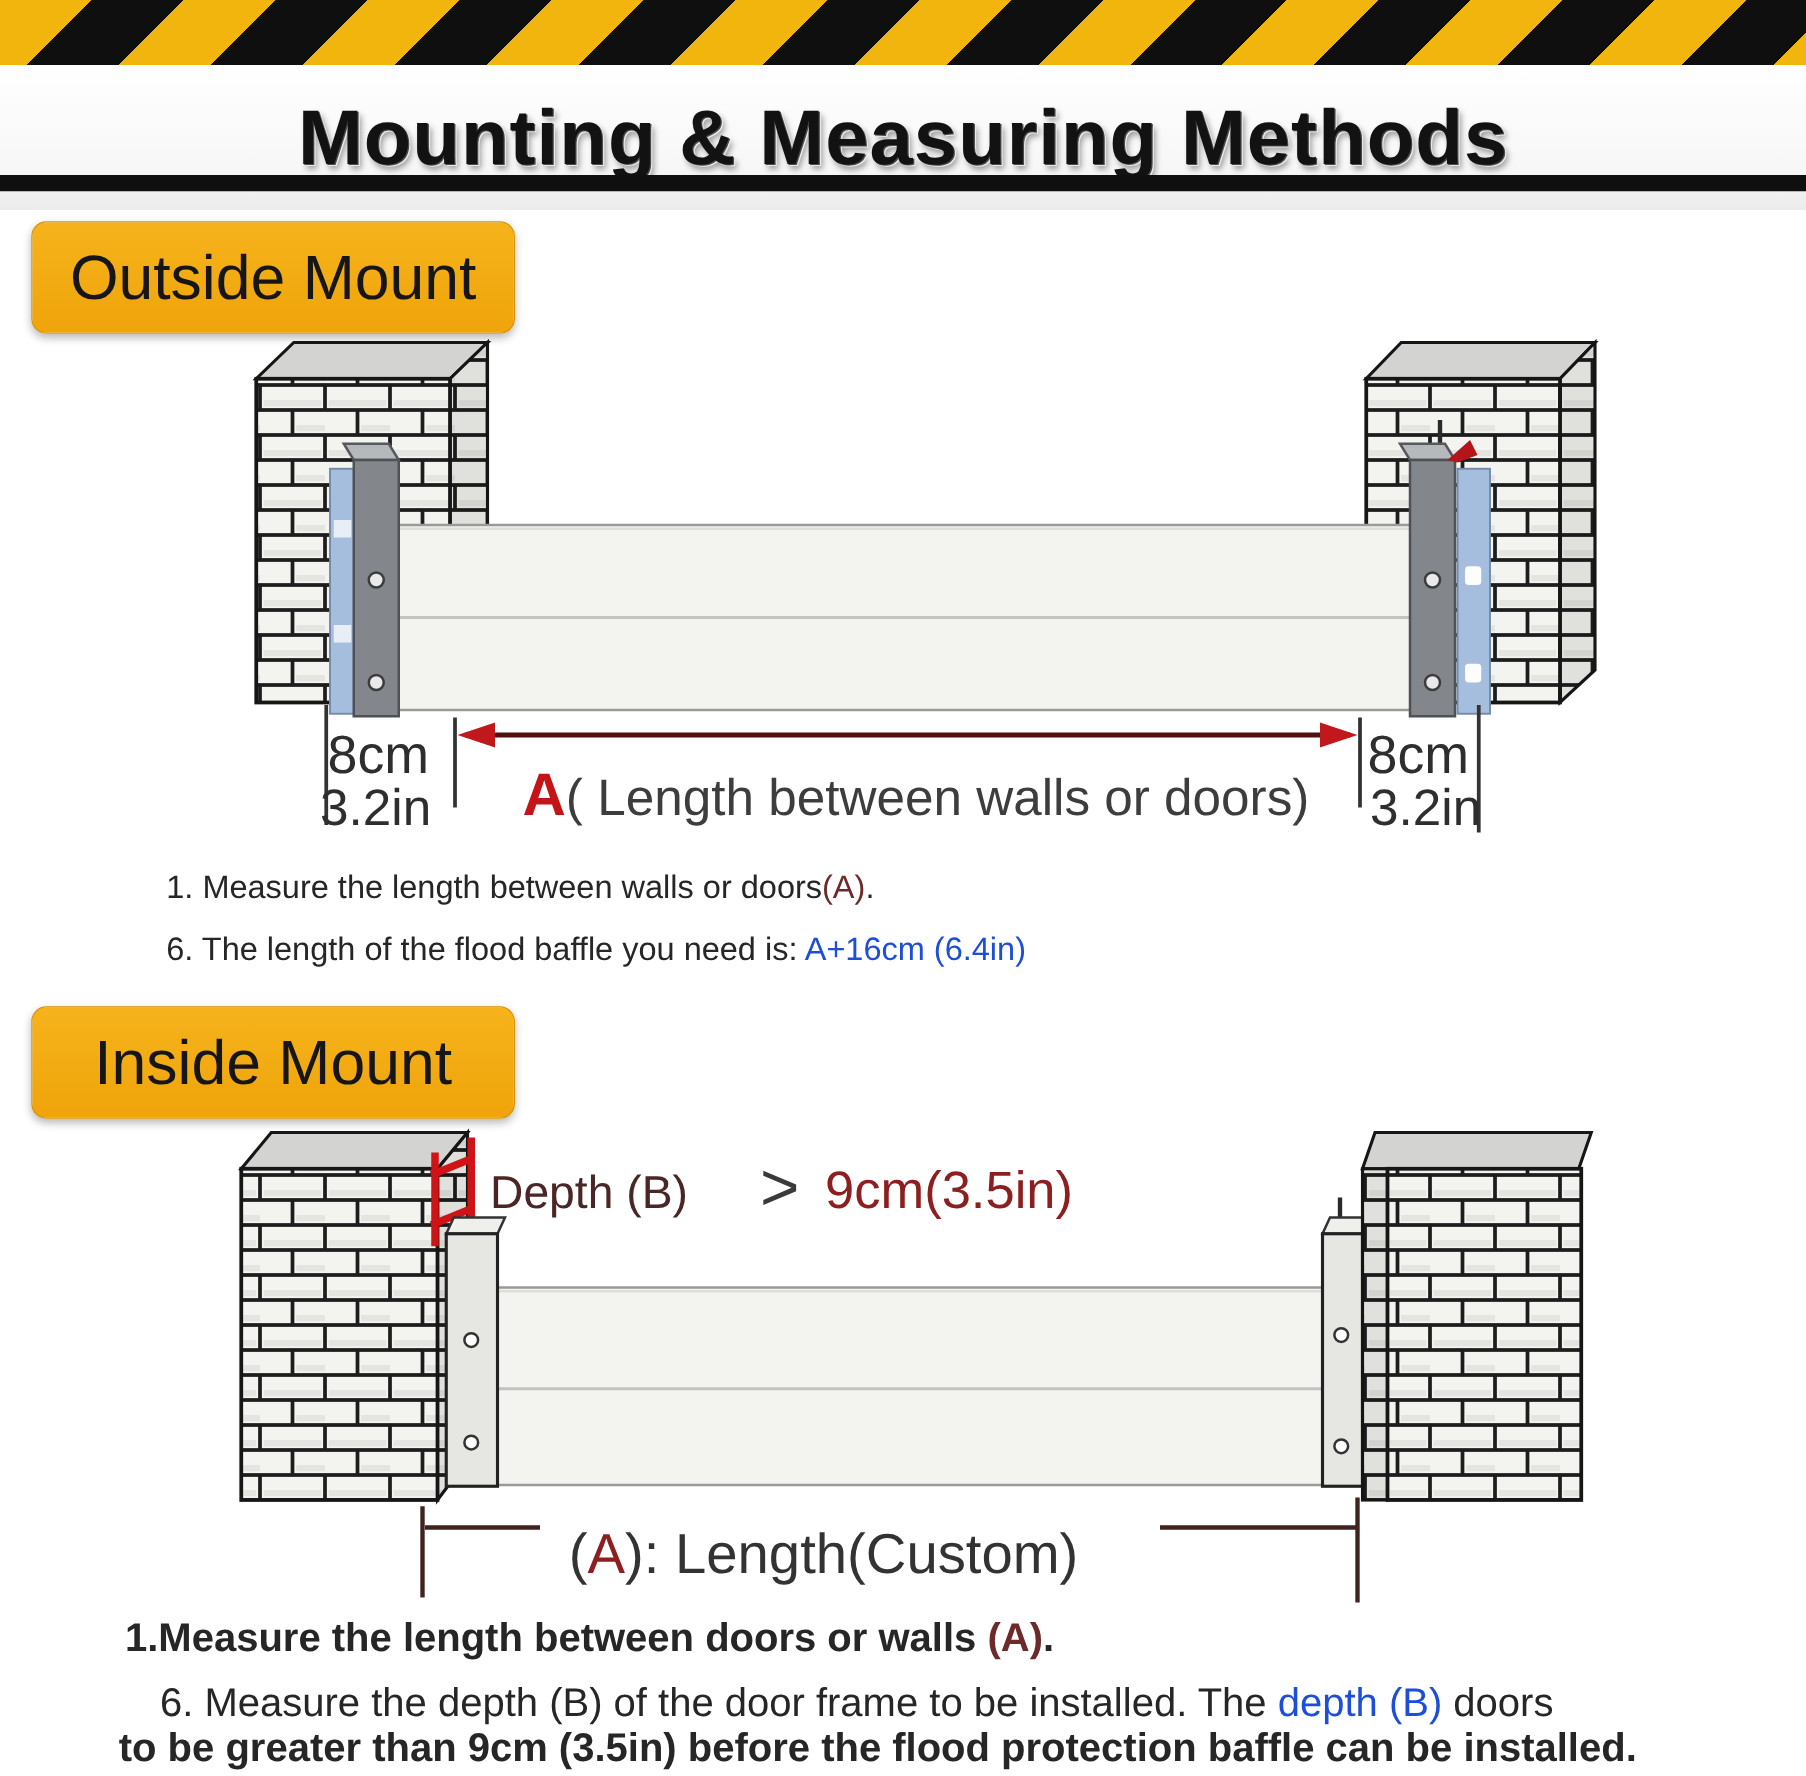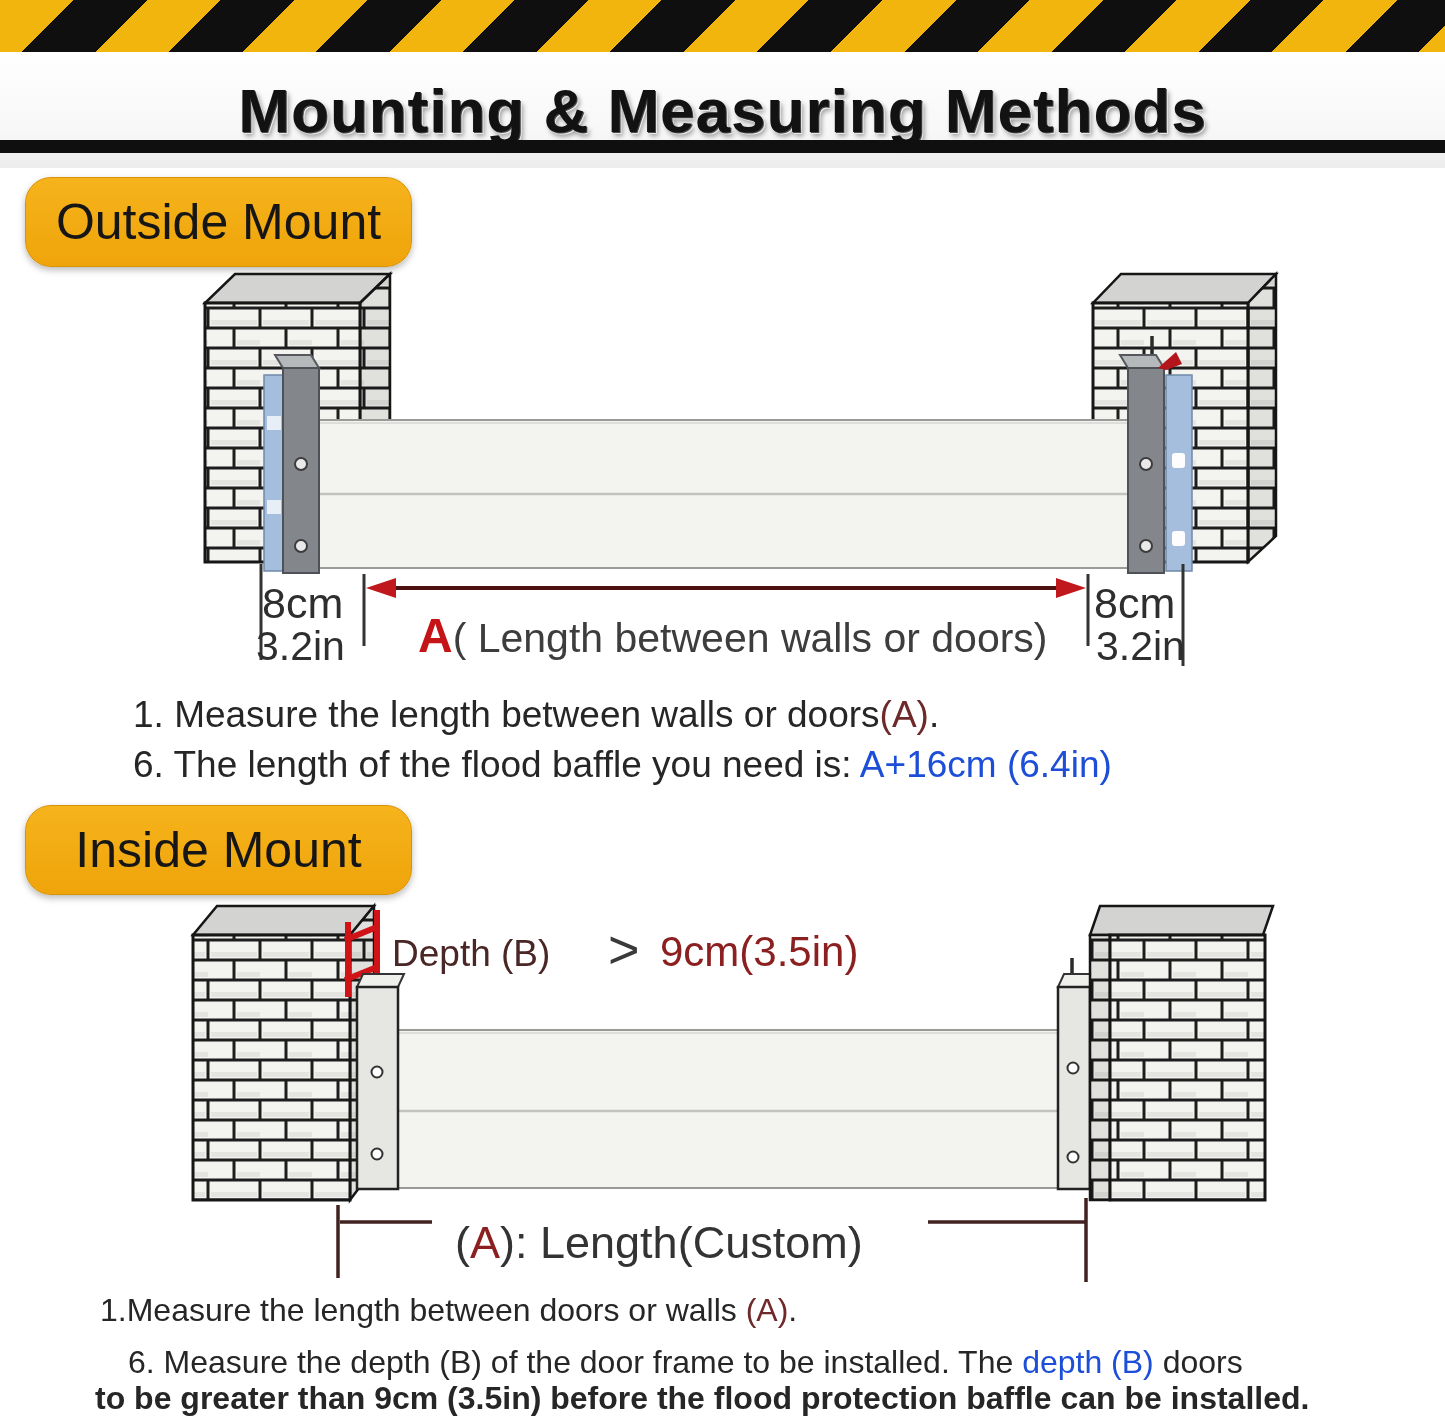--- a/index.html
+++ b/index.html
@@ -10,38 +10,38 @@
   .hazard{position:absolute;left:0;top:0;width:100%;height:52px;
           background:repeating-linear-gradient(135deg,#f2b50d 0 52px,#0f0f0f 52px 104px);}
   .titleband{position:absolute;left:0;top:52px;width:100%;height:116px;
              background:linear-gradient(#ffffff 0%,#f7f7f7 70%,#ececec 100%);
              display:flex;align-items:center;justify-content:center;}
   .page-title{font-size:62px;font-weight:bold;color:#121212;letter-spacing:1px;
               text-shadow:1px 1px 0 #4a4a4a,2px 2px 0 #e9e9e9,3px 4px 5px rgba(0,0,0,.40);}
   .blackbar{position:absolute;left:0;top:140px;width:100%;height:13px;background:#0f0f0f;}
 
   
-  .badge{position:absolute;left:25px;width:385px;height:88px;border-radius:26px;
+  .badge{position:absolute;left:25px;width:385px;height:88px;border-radius:12px;
          background:linear-gradient(#f6b31c 0%,#efa40a 100%);
          border:1px solid #d89305;box-shadow:0 3px 7px rgba(0,0,0,.28);
          display:flex;align-items:center;justify-content:center;
          font-size:50px;color:#161616;}
   #badge-outside{top:177px;}
   #badge-inside{top:805px;text-align:right;}
 
   
   .diagram{position:absolute;left:0;}
   #svg-outside{top:268px;}
   #svg-inside{top:900px;}
   text{font-family:"Liberation Sans","DejaVu Sans",sans-serif;}
   .dim-text{font-size:43px;fill:#2e2e2e;}
   .dim-text2{font-size:41px;fill:#2e2e2e;}
 
   
-  .step{position:absolute;font-size:37px;color:#262626;white-space:pre;}
+  .step{position:absolute;font-size:26px;color:#262626;white-space:pre;}
   .step-b{font-size:32px;}
   .hl{color:#1d4ed8;}
   .hl-soft{color:#6e2a2a;}
 </style>
 </head>
 <body>
 
 <div class="page">
 
   <div class="hazard"></div>
@@ -196,17 +196,17 @@
 
     <g>
       <line x1="338" y1="305" x2="338" y2="378" stroke="#40221f" stroke-width="3.5"></line>
       <line x1="340" y1="322" x2="432" y2="322" stroke="#40221f" stroke-width="3.5"></line>
       <line x1="928" y1="322" x2="1086" y2="322" stroke="#40221f" stroke-width="3.5"></line>
       <line x1="1086" y1="298" x2="1086" y2="382" stroke="#40221f" stroke-width="3.5"></line>
       <text x="455" y="358" font-size="45"><tspan fill="#333333">(</tspan><tspan fill="#8c2020">A</tspan><tspan fill="#333333">): Length(Custom)</tspan></text>
     </g>
   </svg>
 
-  <div class="step step-b" style="left:100px;top:1292px;"><span>1.Measure the length between doors or walls </span><span class="hl-soft">(A)</span><span>.</span></div>
+  <div class="step step-b" style="left:100px;top:1292px;font-weight:bold;"><span>1.Measure the length between doors or walls </span><span class="hl-soft">(A)</span><span>.</span></div>
   <div class="step step-b" style="left:128px;top:1344px;"><span>6. Measure the depth (B) of the door frame to be installed. The </span><span class="hl">depth (B)</span><span> doors</span></div>
   <div class="step step-b" style="left:95px;top:1380px;font-weight:bold;"><span>to be greater than 9cm (3.5in) before the flood protection baffle can be installed.</span></div>
 
 </div>
 
 </body></html>

